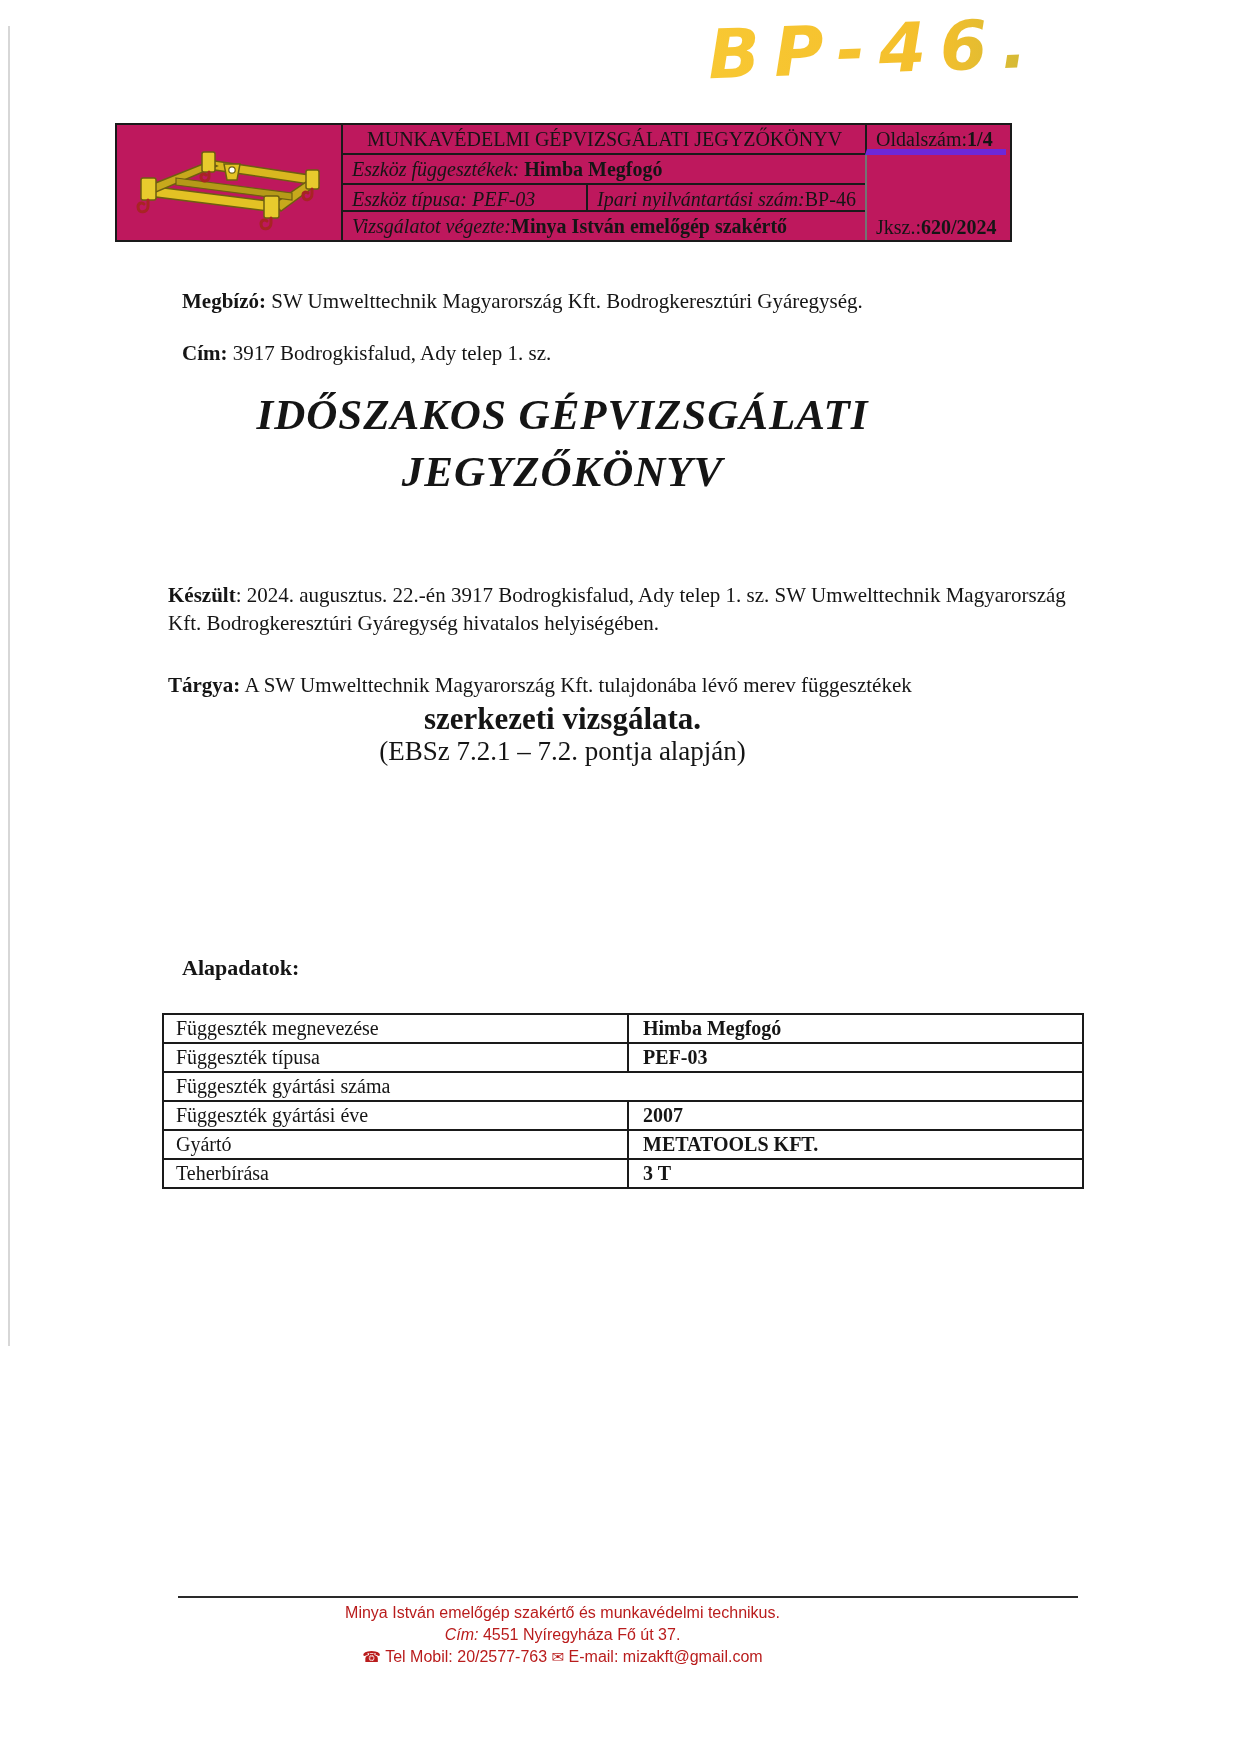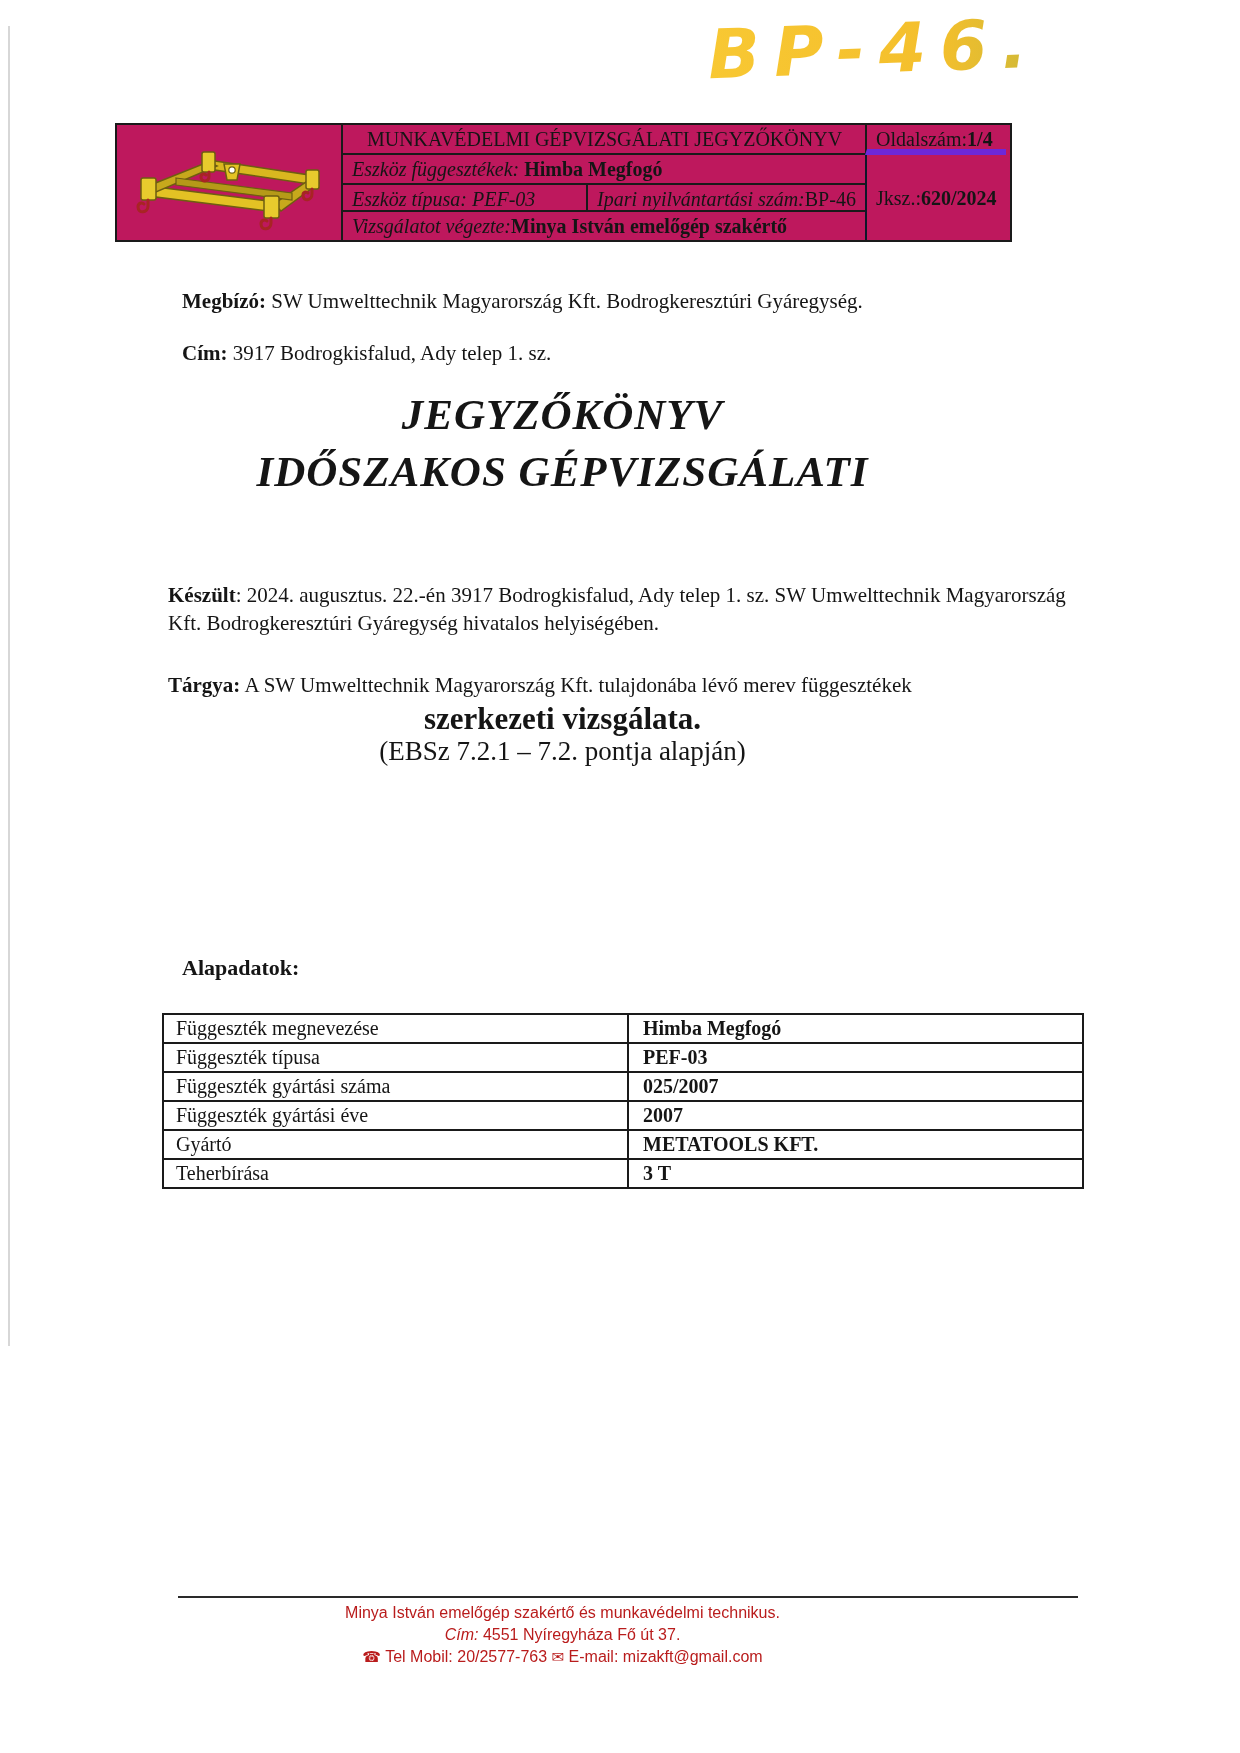--- a/index.html
+++ b/index.html
@@ -25,21 +25,21 @@
     font-size:20px;line-height:26px;background:#be185d;}
   .hcell{padding:1px 8px 0 9px;white-space:nowrap;overflow:hidden;}
   .logo-cell{grid-row:1/5;grid-column:1;border-right:2px solid #1a1a1a;
     display:flex;align-items:center;justify-content:center;}
   .h-title{grid-row:1;grid-column:2/4;border-bottom:2px solid #1a1a1a;text-align:center;}
   .h-page{grid-row:1;grid-column:4;border-left:2px solid #1a1a1a;border-bottom:6px solid #6d28d9;}
   .h-name{grid-row:2;grid-column:2/4;border-bottom:2px solid #1a1a1a;}
   .h-type{grid-row:3;grid-column:2;border-bottom:2px solid #1a1a1a;border-right:2px solid #1a1a1a;}
   .h-reg{grid-row:3;grid-column:3;border-bottom:2px solid #1a1a1a;}
   .h-insp{grid-row:4;grid-column:2/4;}
-  .h-case{grid-row:2/5;grid-column:4;border-left:2px solid #0f172a;display:flex;align-items:center;}
+  .h-case{grid-row:2/5;grid-column:4;border-left:2px solid #737373;display:flex;align-items:flex-end;}
   .ital{font-style:italic;}
   .bold{font-weight:bold;}
 
   
   .para{position:absolute;font-size:21px;line-height:28px;}
   .p-client{left:182px;top:266px;width:900px;}
   .p-address{left:182px;top:318px;width:900px;}
   .p-made{left:168px;top:560px;width:912px;}
   .p-subject{left:168px;top:650px;width:912px;}
 
@@ -120,22 +120,22 @@
         <span>Jksz.:</span>
         <span class="bold">620/2024</span>
       </div>
   </div>
 
   <p class="para p-client"><span class="bold">Megbízó:</span> <span>SW Umwelttechnik Magyarország Kft. Bodrogkeresztúri Gyáregység.</span></p>
 
   <p class="para p-address"><span class="bold">Cím:</span> <span>3917 Bodrogkisfalud, Ady telep 1. sz.</span></p>
 
   <div class="main-title">
+    <div>IDŐSZAKOS GÉPVIZSGÁLATI</div>
     <div>JEGYZŐKÖNYV</div>
-    <div>IDŐSZAKOS GÉPVIZSGÁLATI</div>
   </div>
 
   <p class="para p-made"><span class="bold">Készült</span><span>: 2024. augusztus. 22.-én 3917 Bodrogkisfalud, Ady telep 1. sz. SW Umwelttechnik Magyarország Kft. Bodrogkeresztúri Gyáregység hivatalos helyiségében.</span></p>
 
   <p class="para p-subject"><span class="bold">Tárgya:</span> <span>A SW Umwelttechnik Magyarország Kft. tulajdonába lévő merev függesztékek</span></p>
 
   <div class="subject-emph">szerkezeti vizsgálata.</div>
   <div class="subject-ref">(EBSz 7.2.1 – 7.2. pontja alapján)</div>
 
   <div class="basics-heading">Alapadatok:</div>
@@ -144,21 +144,20 @@
       <div class="brow">
         <div class="bcell-label">Függeszték megnevezése</div>
         <div class="bcell-value">Himba Megfogó</div>
       </div>
       <div class="brow">
         <div class="bcell-label">Függeszték típusa</div>
         <div class="bcell-value">PEF-03</div>
       </div>
       <div class="brow">
         <div class="bcell-label">Függeszték gyártási száma</div>
-        <div class="bcell-value">025/2007</div>
       </div>
       <div class="brow">
         <div class="bcell-label">Függeszték gyártási éve</div>
         <div class="bcell-value">2007</div>
       </div>
       <div class="brow">
         <div class="bcell-label">Gyártó</div>
         <div class="bcell-value">METATOOLS KFT.</div>
       </div>
       <div class="brow">

